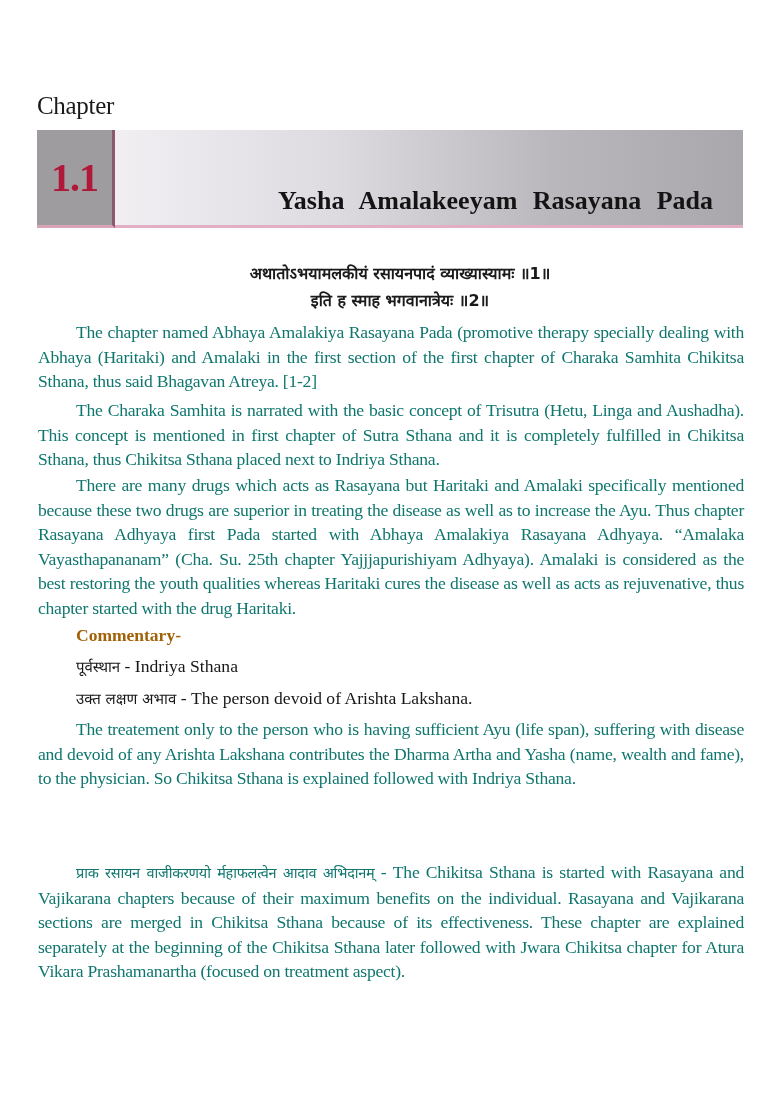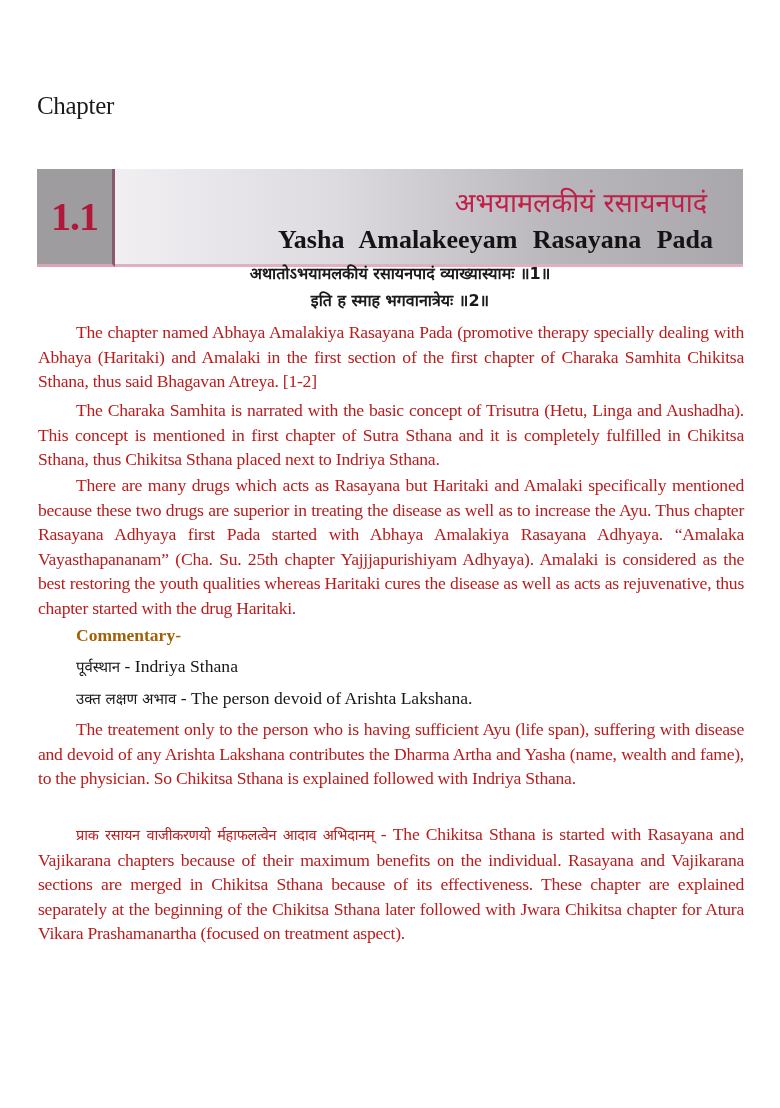--- a/index.html
+++ b/index.html
@@ -29,21 +29,20 @@
       letter-spacing: -0.3px;
       color: #1a1a1a;
     }
     .banner {
       position: absolute;
       left: 37px;
       top: 130px;
       width: 706px;
       height: 100px;
       display: flex;
-      margin-top: 39px;
     }
     .banner-number-box {
       width: 78px;
       height: 98px;
       background: #9e9c9f;
       border-right: 3px solid #8a5a6e;
       display: flex;
       align-items: center;
       justify-content: center;
       box-sizing: border-box;
@@ -97,21 +96,21 @@
     .verse-1 { top: 262px; left: 10px; }
     .verse-2 { top: 289px; left: 10px; }
     .body-text {
       position: absolute;
       left: 38px;
       width: 706px;
       font-family: "Liberation Serif", serif;
       font-size: 17.6px;
       line-height: 24.5px;
       text-align: justify;
-      color: #b91c1c;
+      color: #0f766e;
       letter-spacing: -0.25px;
     }
     .indent { text-indent: 38px; }
     .p1 { top: 320px; }
     .p2 { top: 398px; }
     .p3 { top: 473px; }
     .commentary-heading {
       position: absolute;
       left: 76px;
       top: 625px;
@@ -128,21 +127,21 @@
       color: #161616;
       white-space: nowrap;
     }
     .gloss .dev {
       font-family: "DejaVu Sans", sans-serif;
       font-size: 15px;
     }
     .gloss-1 { top: 656px; }
     .gloss-2 { top: 688px; }
     .p4 { top: 717px; }
-    .p5 { top: 822px; }
+    .p5 { top: 860px; }
     .p6 { top: 948px; }
     .dev-inline {
       font-family: "DejaVu Sans", sans-serif;
       font-size: 14.5px;
       letter-spacing: -0.3px;
     }
     .dev-inline-small {
       font-family: "DejaVu Sans", sans-serif;
       font-size: 12.5px;
       letter-spacing: -0.4px;
@@ -153,21 +152,20 @@
 
 <div class="page">
 
   <div class="chapter-label">Chapter</div>
 
   <div class="banner">
     <div class="banner-number-box">
       <span class="banner-number">1.1</span>
     </div>
     <div class="banner-title-box">
-      <div class="banner-title-sanskrit">अभयामलकीयं रसायनपादं</div>
       <div class="banner-title-english">Yasha Amalakeeyam Rasayana Pada</div>
     </div>
   </div>
 
   <div class="verse verse-1">अथातोऽभयामलकीयं रसायनपादं व्याख्यास्यामः ॥1॥</div>
   <div class="verse verse-2">इति ह स्माह भगवानात्रेयः ॥2॥</div>
 
   <p class="body-text indent p1" style="margin:0">The chapter named Abhaya Amalakiya Rasayana Pada (promotive therapy specially dealing with Abhaya (Haritaki) and Amalaki in the first section of the first chapter of Charaka Samhita Chikitsa Sthana, thus said Bhagavan Atreya. [1-2]</p>
   <p class="body-text indent p2" style="margin:0">The Charaka Samhita is narrated with the basic concept of Trisutra (Hetu, Linga and Aushadha). This concept is mentioned in first chapter of Sutra Sthana and it is completely fulfilled in Chikitsa Sthana, thus Chikitsa Sthana placed next to Indriya Sthana.</p>
   <p class="body-text indent p3" style="margin:0">There are many drugs which acts as Rasayana but Haritaki and Amalaki specifically mentioned because these two drugs are superior in treating the disease as well as to increase the Ayu. Thus chapter Rasayana Adhyaya first Pada started with Abhaya Amalakiya Rasayana Adhyaya. “Amalaka Vayasthapananam” (Cha. Su. 25th chapter Yajjjapurishiyam Adhyaya). Amalaki is considered as the best restoring the youth qualities whereas Haritaki cures the disease as well as  acts as rejuvenative, thus chapter started with the drug Haritaki.</p>

